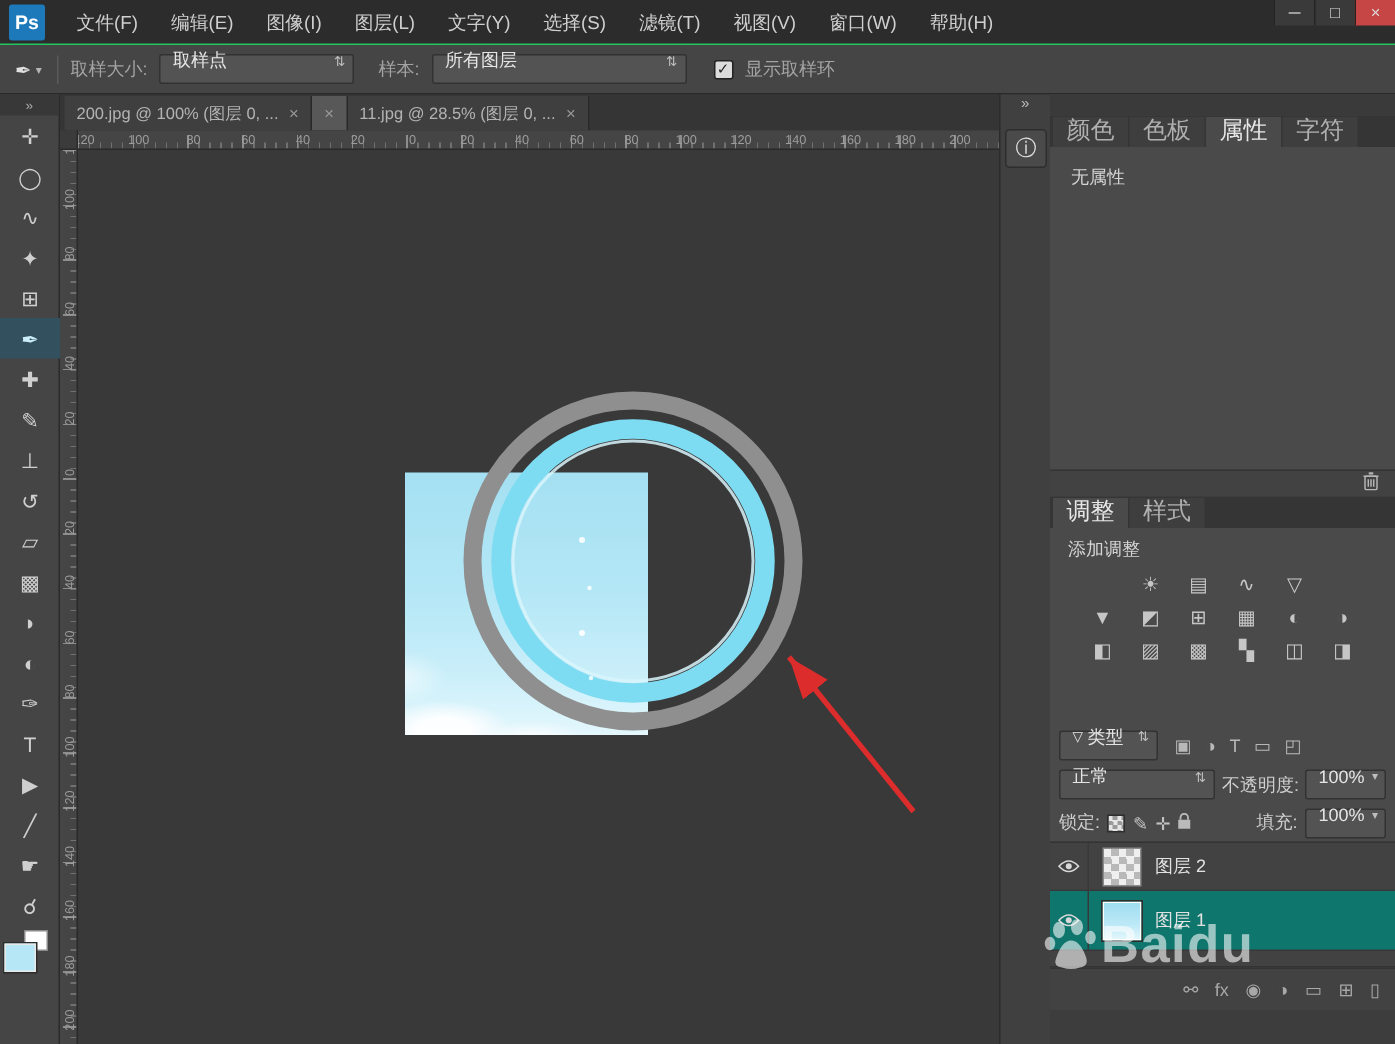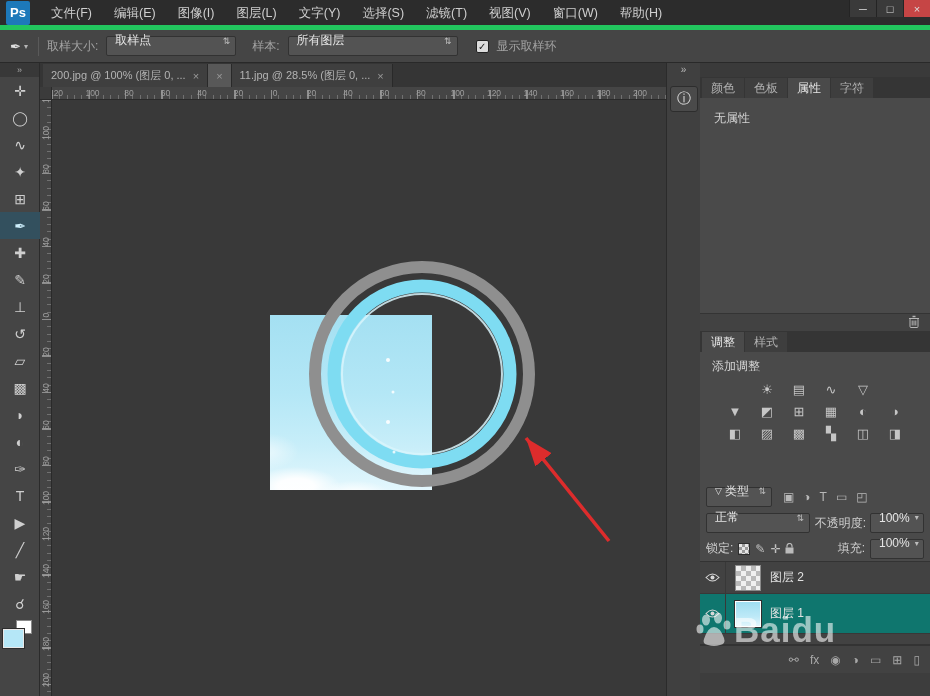--- a/index.html
+++ b/index.html
@@ -2,21 +2,21 @@
 <html><head>
 <meta charset="utf-8">
 <style>
   * { margin:0; padding:0; box-sizing:border-box; }
   html,body { background:#1e1e1e; }
   #app { position:relative; width:930px; height:696px; overflow:hidden;
          font-family:"Liberation Sans", sans-serif; color:#d6d6d6; background:#393939; }
 
   
   #menu-bar { position:absolute; left:0; top:0; width:930px; height:30px; background:#2c2c2c;
-              border-bottom:5px solid #22c55e; display:flex; align-items:center; }
+              border-bottom:1px solid #22c55e; display:flex; align-items:center; }
   #ps-logo { width:24px; height:24px; margin:0 10px 0 6px; background:#1d79ba; color:#fff;
              font-weight:bold; font-size:13px; display:flex; align-items:center; justify-content:center; border-radius:2px; }
   #menu-items { display:flex; }
   .menu-item { padding:0 11px; font-size:12.5px; color:#cfcfcf; line-height:30px; white-space:nowrap; }
   #window-controls { position:absolute; right:0; top:0; display:flex; }
   .win-btn { width:27px; height:17px; display:flex; align-items:center; justify-content:center;
              font-size:11px; color:#ddd; background:#3a3a3a; border-left:1px solid #242424; }
   .win-btn.close { background:#c64545; }
 
   
@@ -85,21 +85,21 @@
   #dock-collapse { text-align:center; font-size:10px; color:#b8b8b8; height:14px; line-height:14px; }
   #info-btn { position:absolute; left:3px; top:23px; width:28px; height:26px; background:#4a4a4a;
               border:1px solid #2d2d2d; border-radius:3px; color:#e0e0e0; font-size:14px;
               display:flex; align-items:center; justify-content:center; }
 
   
   #panels { position:absolute; left:700px; top:63px; width:230px; height:633px; background:#4a4a4a; }
   #panels-top { position:absolute; top:0; left:0; width:230px; height:14px; background:#3a3a3a; }
   .tab-row { position:absolute; left:0; width:230px; height:21px; background:#353535;
              display:flex; align-items:flex-end; gap:1px; padding-left:2px; }
-  .panel-tab { height:20px; padding:0 9px; font-size:12px; line-height:20px; color:#b0b0b0;
+  .panel-tab { height:20px; padding:0 9px; font-size:16px; line-height:20px; color:#b0b0b0;
                background:#3e3e3e; white-space:nowrap; }
   .panel-tab.active { background:#4a4a4a; color:#e6e6e6; }
   #tabs1 { top:14px; } #tabs2 { top:268px; } #tabs3 { top:398px; }
   #content1 { position:absolute; top:35px; left:0; width:230px; height:215px; background:#4a4a4a; }
   .empty-text { padding:12px 0 0 14px; font-size:12px; color:#d4d4d4; }
   #panel1-bottom { position:absolute; top:250px; left:0; width:230px; height:18px; background:#424242;
                    border-top:1px solid #343434; display:flex; justify-content:flex-end; align-items:center; padding-right:10px; }
   #content2 { position:absolute; top:289px; left:0; width:230px; height:109px; background:#4a4a4a; }
   .adj-title { padding:6px 0 0 12px; font-size:12px; color:#d4d4d4; }
   .adj-row { display:flex; justify-content:center; gap:10px; margin-top:7px; }

